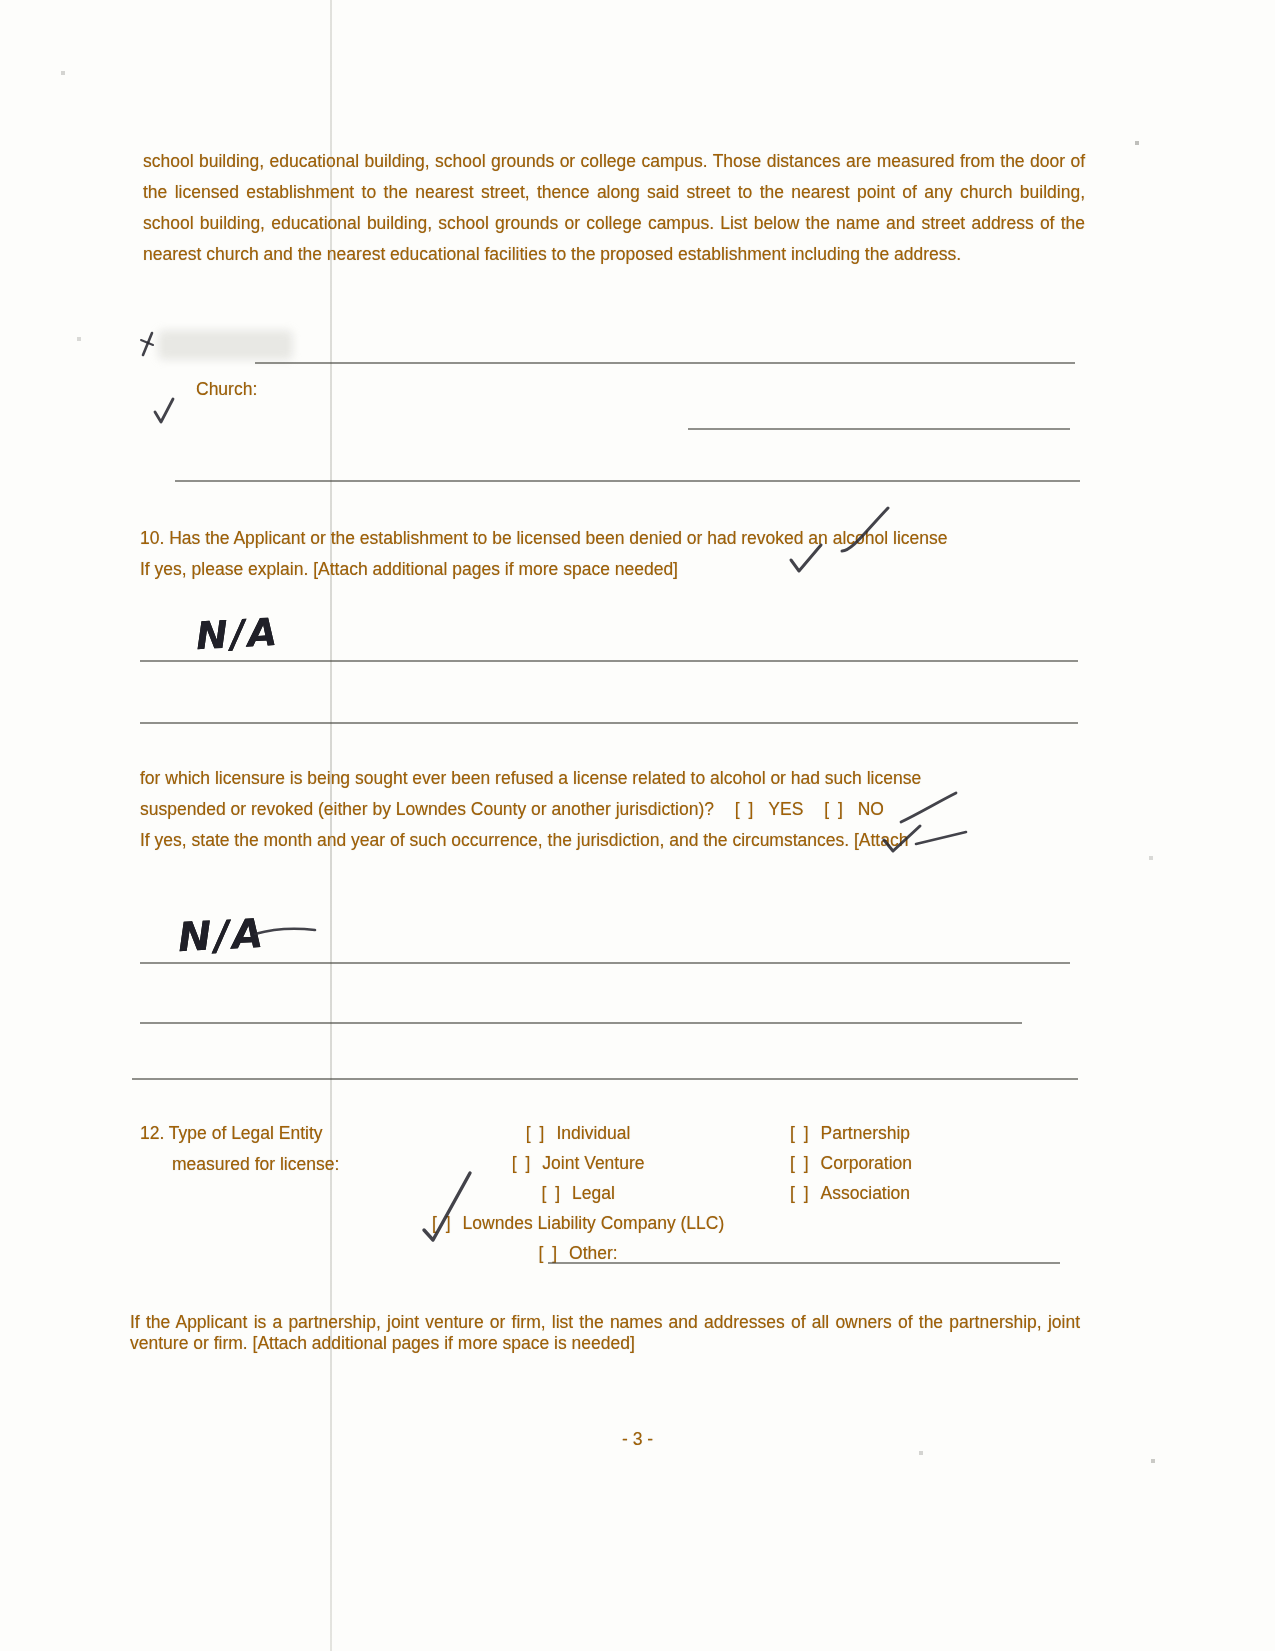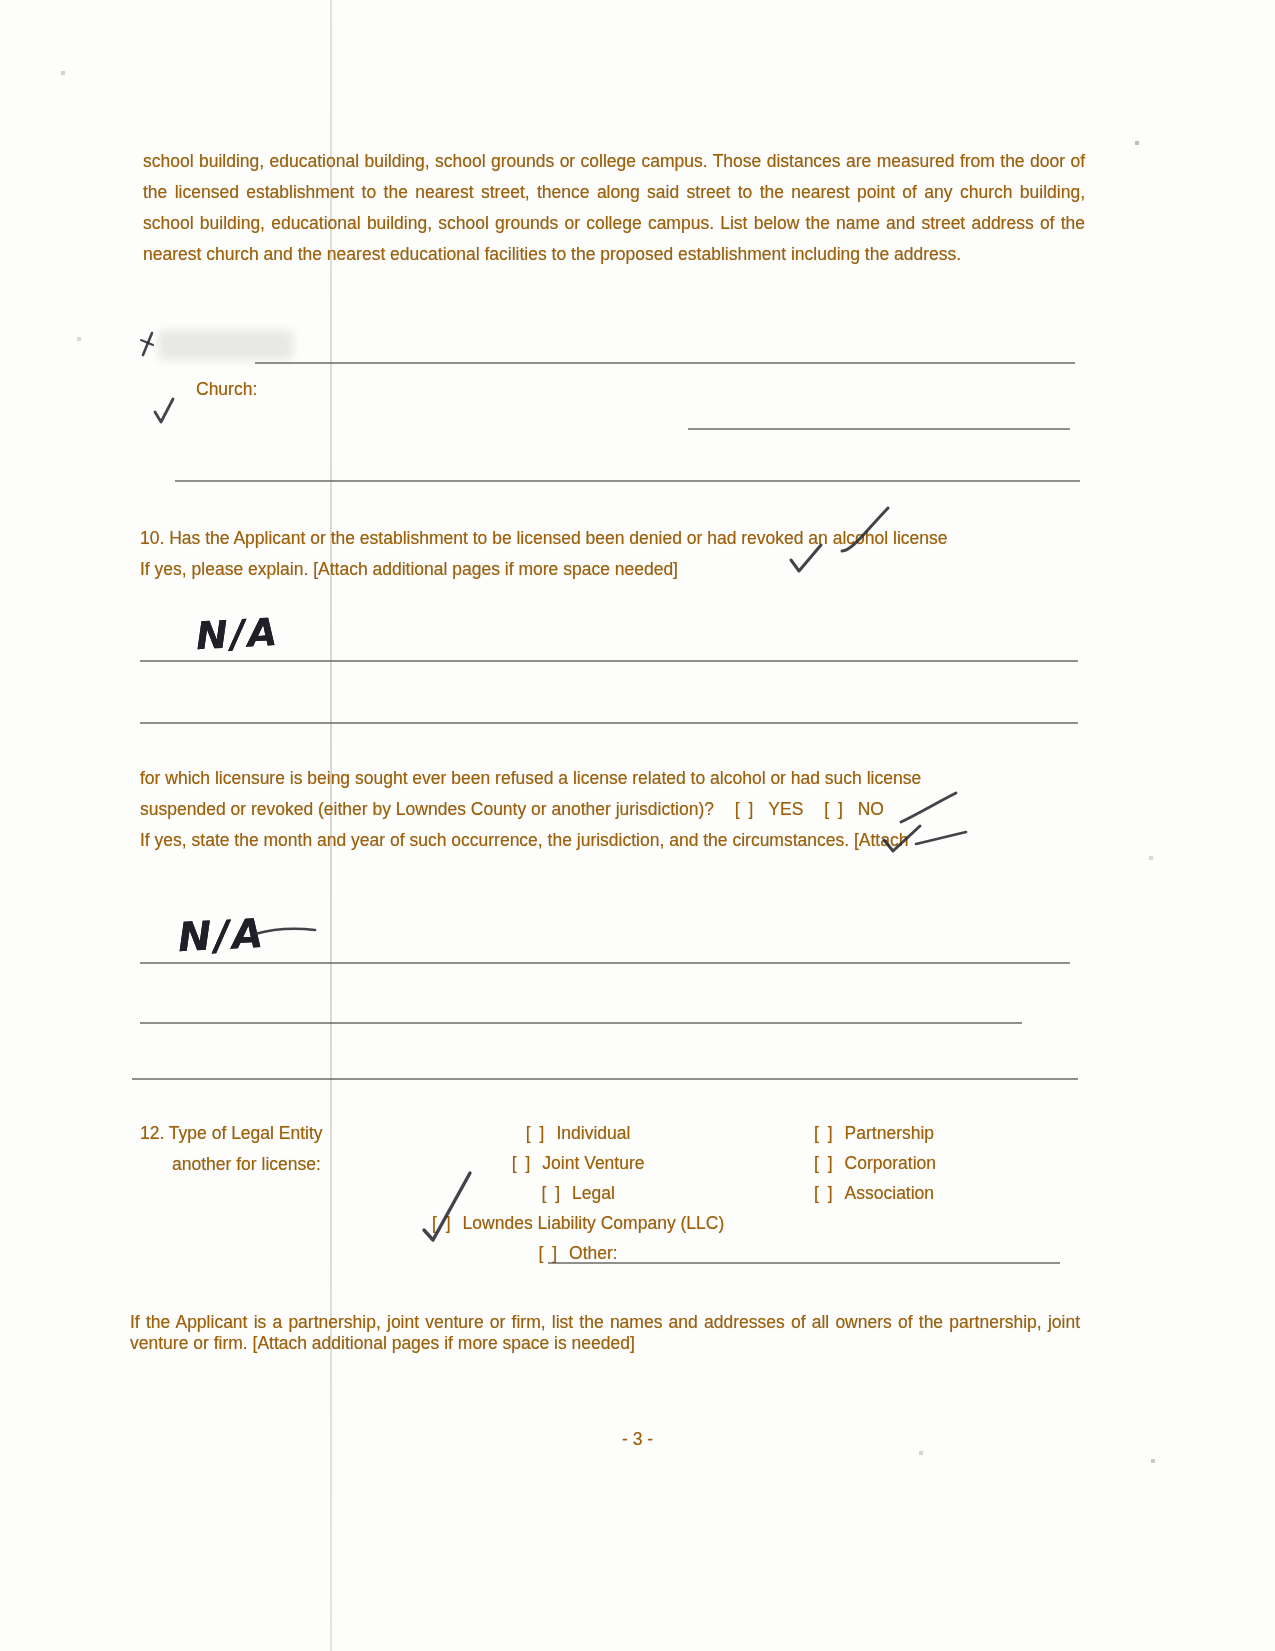--- a/index.html
+++ b/index.html
@@ -131,42 +131,42 @@
     <div class="hand" style="left:178px;top:912px;font-size:40px;">N/A</div>
     <svg class="mark" style="left:252px;top:922px;" width="66" height="16" viewBox="0 0 66 16">
       <path d="M3 12 C24 6 46 6 63 8" stroke-width="2.6"></path>
     </svg>
     <div class="rule" style="left:140px;top:962px;width:930px;"></div>
     <div class="rule" style="left:140px;top:1022px;width:882px;"></div>
     <div class="rule" style="left:132px;top:1078px;width:946px;"></div>
 
     <div class="txt" style="left:140px;top:1118px;">
       <div class="nowrap">12.  Type of Legal Entity</div>
-      <div class="nowrap" style="padding-left:32px;">another for license:</div>
+      <div class="nowrap" style="padding-left:32px;">measured for license:</div>
     </div>
 
     <div class="txt" style="left:432px;top:1118px;text-align:center;">
       <div class="opt">
         <span class="cb">[ ]</span><span>Individual</span>
       </div>
       <div class="opt">
         <span class="cb">[ ]</span><span>Joint Venture</span>
       </div>
       <div class="opt">
         <span class="cb">[ ]</span><span>Legal</span>
       </div>
       <div class="opt">
         <span class="cb">[ ]</span><span>Lowndes Liability Company (LLC)</span>
       </div>
       <div class="opt">
         <span class="cb">[ ]</span><span>Other:</span>
       </div>
     </div>
 
-    <div class="txt" style="left:790px;top:1118px;margin-left:24px;">
+    <div class="txt" style="left:790px;top:1118px;">
       <div class="opt">
         <span class="cb">[ ]</span><span>Partnership</span>
       </div>
       <div class="opt">
         <span class="cb">[ ]</span><span>Corporation</span>
       </div>
       <div class="opt">
         <span class="cb">[ ]</span><span>Association</span>
       </div>
     </div>

